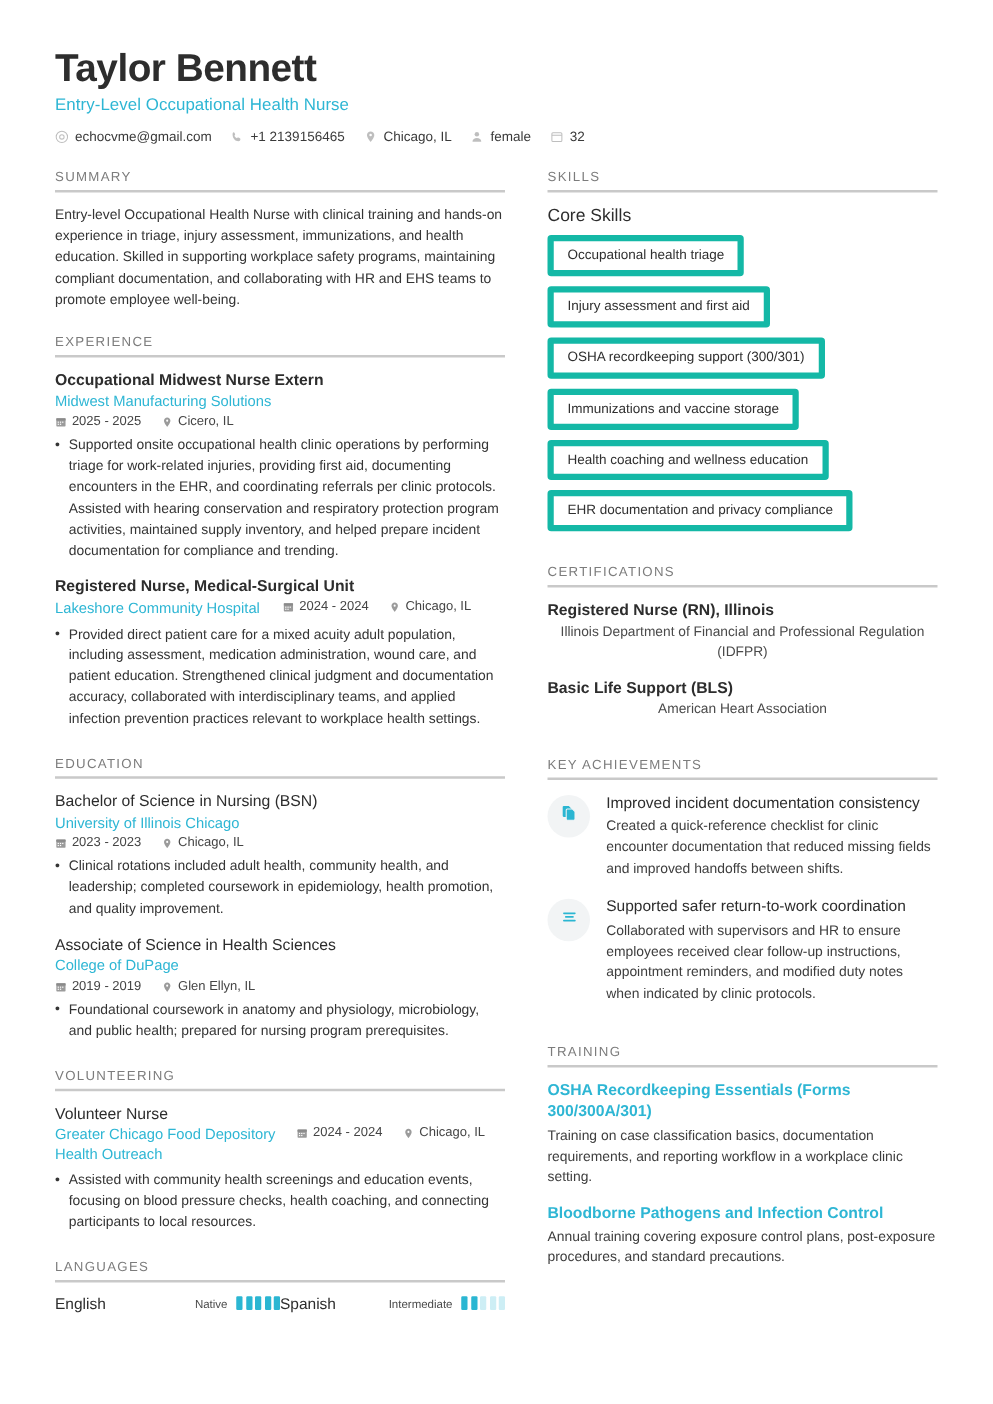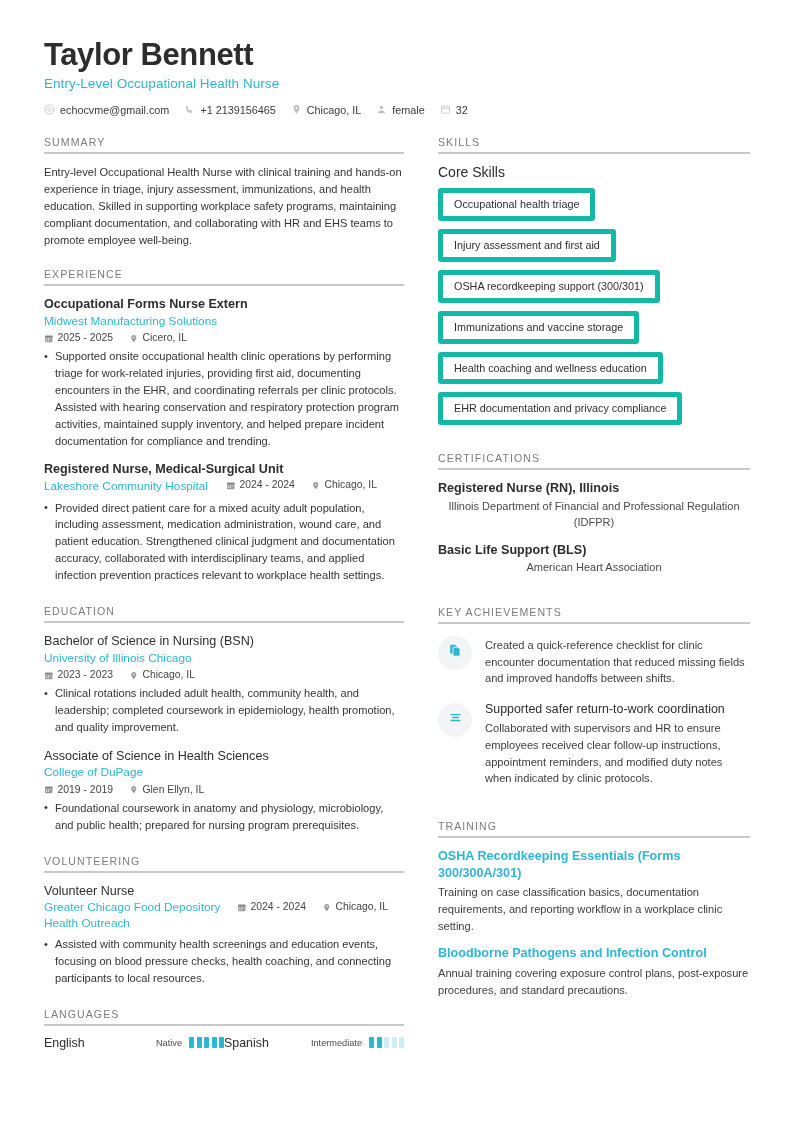--- a/index.html
+++ b/index.html
@@ -98,21 +98,21 @@
   .meta-row {
     display: flex;
     align-items: center;
     flex-wrap: wrap;
     margin-top: 3px;
     font-size: 10.4px;
     color: #454545;
   }
   .meta-item {
     display: flex;
-    align-items: flex-end;
+    align-items: center;
     margin-right: 16px;
     white-space: nowrap;
   }
   .meta-item .ic { margin-right: 4px; display:inline-flex; align-items:center; opacity:.6; }
 
   
   .inline-head { display: flex; align-items: baseline; flex-wrap: wrap; }
   .inline-head .entry-org { margin-right: 18px; }
   .inline-head .meta-row { margin-top: 0; }
 
@@ -272,21 +272,21 @@
         <div class="para">Entry-level Occupational Health Nurse with clinical training and hands-on experience in triage, injury assessment, immunizations, and health education. Skilled in supporting workplace safety programs, maintaining compliant documentation, and collaborating with HR and EHS teams to promote employee well-being.</div>
       </div>
 
       <div class="sec-gap"></div>
 
       <div class="sec">
         <div class="sec-title">EXPERIENCE</div>
         <div class="sec-rule"></div>
 
         <div class="entry">
-          <div class="entry-title">Occupational Forms Nurse Extern</div>
+          <div class="entry-title">Occupational Midwest Nurse Extern</div>
           <div class="entry-org">Midwest Manufacturing Solutions</div>
           <div class="meta-row">
             <span class="meta-item">
               <span class="ic">
                 <svg width="9.5" height="9.5" viewBox="0 0 16 16">
                     <rect x="1.8" y="2.8" width="12.4" height="11" rx="1" fill="#5a5a5a"></rect>
                     <rect x="1.8" y="2.8" width="12.4" height="3" fill="#3d3d3d"></rect>
                     <rect x="3.6" y="7.2" width="1.7" height="1.6" fill="#fff"></rect>
                     <rect x="6.6" y="7.2" width="1.7" height="1.6" fill="#fff"></rect>
                     <rect x="9.6" y="7.2" width="1.7" height="1.6" fill="#fff"></rect>
@@ -542,20 +542,21 @@
         <div class="ach">
           <div class="ach-icon">
             <span>
               <svg width="15" height="15" viewBox="0 0 16 16">
                 <path d="M3.2 1.9h4.3l2.3 2.3v6.1a.9.9 0 0 1-.9.9H3.2a.9.9 0 0 1-.9-.9V2.8a.9.9 0 0 1 .9-.9z" fill="#2bb6d2"></path>
                 <path d="M6.2 4.4h4.3l2.3 2.3v6.4a.9.9 0 0 1-.9.9H6.2a.9.9 0 0 1-.9-.9V5.3a.9.9 0 0 1 .9-.9z" fill="#2bb6d2" stroke="#f2f4f5" stroke-width=".9"></path>
               </svg>
             </span>
           </div>
           <div class="ach-body">
+            <div class="ach-title">Improved incident documentation consistency</div>
             <div class="ach-desc">Created a quick-reference checklist for clinic encounter documentation that reduced missing fields and improved handoffs between shifts.</div>
           </div>
         </div>
 
         <div class="ach">
           <div class="ach-icon">
             <span>
               <svg width="15" height="15" viewBox="0 0 16 16">
                 <rect x="2.6" y="4.2" width="10.8" height="1.5" rx=".7" fill="#2bb6d2"></rect>
                 <rect x="4.2" y="7.3" width="7.6" height="1.5" rx=".7" fill="#2bb6d2"></rect>

